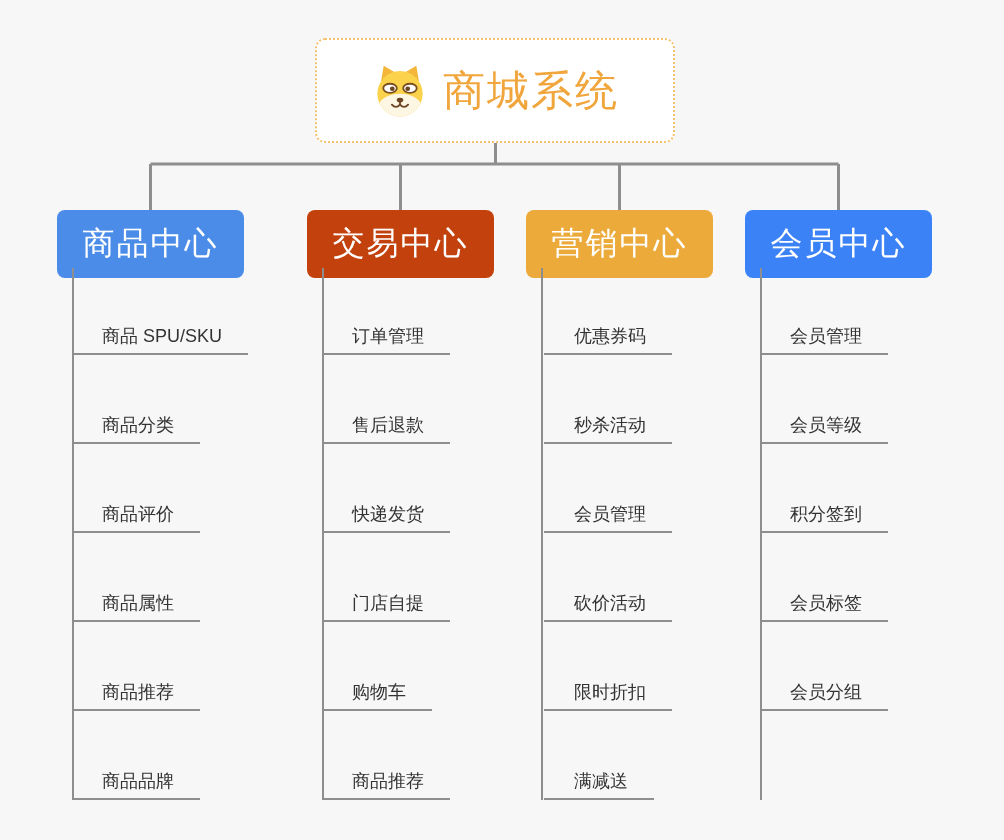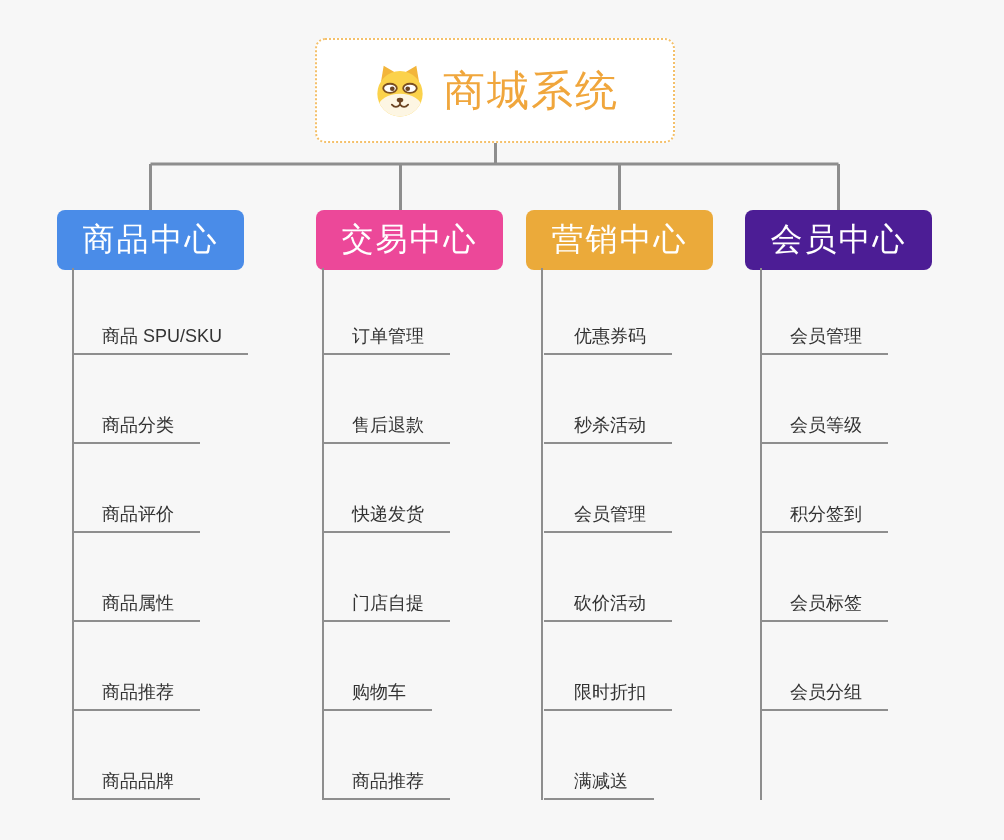--- a/index.html
+++ b/index.html
@@ -39,21 +39,21 @@
     font-size: 42px;
     color: #f0a63c;
     letter-spacing: 2px;
     white-space: nowrap;
   }
 
   
   .branch {
     position: absolute;
     top: 210px;
-    width: 187px; height: 60px;
+    width: 187px; height: 68px;
     border-radius: 8px;
     color: #ffffff;
     font-size: 32px;
     letter-spacing: 2px;
     display: flex;
     align-items: center;
     justify-content: center;
     white-space: nowrap;
     cursor: pointer;
   }
@@ -124,23 +124,23 @@
       <ellipse cx="43" cy="29" rx="7.5" ry="5" fill="#ffffff" stroke="#7a4e21" stroke-width="2"></ellipse>
       <circle cx="23.5" cy="29.5" r="2.6" fill="#6b4423"></circle>
       <circle cx="40.5" cy="29.5" r="2.6" fill="#6b4423"></circle>
       <ellipse cx="32" cy="42" rx="3.6" ry="2.6" fill="#6b4423"></ellipse>
       <path d="M32 42 V47 M23 47 Q27.5 52 32 47 Q36.5 52 41 47" stroke="#6b4423" stroke-width="2" fill="none" stroke-linecap="round"></path>
     </svg>
     <span class="root-title">商城系统</span>
   </div>
 
   <div class="branch b0" style="background: rgb(74, 140, 232);">商品中心</div>
-  <div class="branch b1" style="background: #ec4899; margin-left: 9px;">交易中心</div>
+  <div class="branch b1" style="background: #c2410c;">交易中心</div>
   <div class="branch b2" style="background: rgb(235, 170, 58);">营销中心</div>
-  <div class="branch b3" style="background: #4c1d95; font-family: Liberation Mono, monospace;">会员中心</div>
+  <div class="branch b3" style="background: #3b82f6; font-family: Liberation Mono, monospace;">会员中心</div>
 
   <div class="vline v0"></div>
   <div class="vline v1"></div>
   <div class="vline v2"></div>
   <div class="vline v3"></div>
 
   <div class="leaf c0 r0">商品 SPU/SKU</div>
   <div class="leaf c0 r1">商品分类</div>
   <div class="leaf c0 r2">商品评价</div>
   <div class="leaf c0 r3">商品属性</div>

